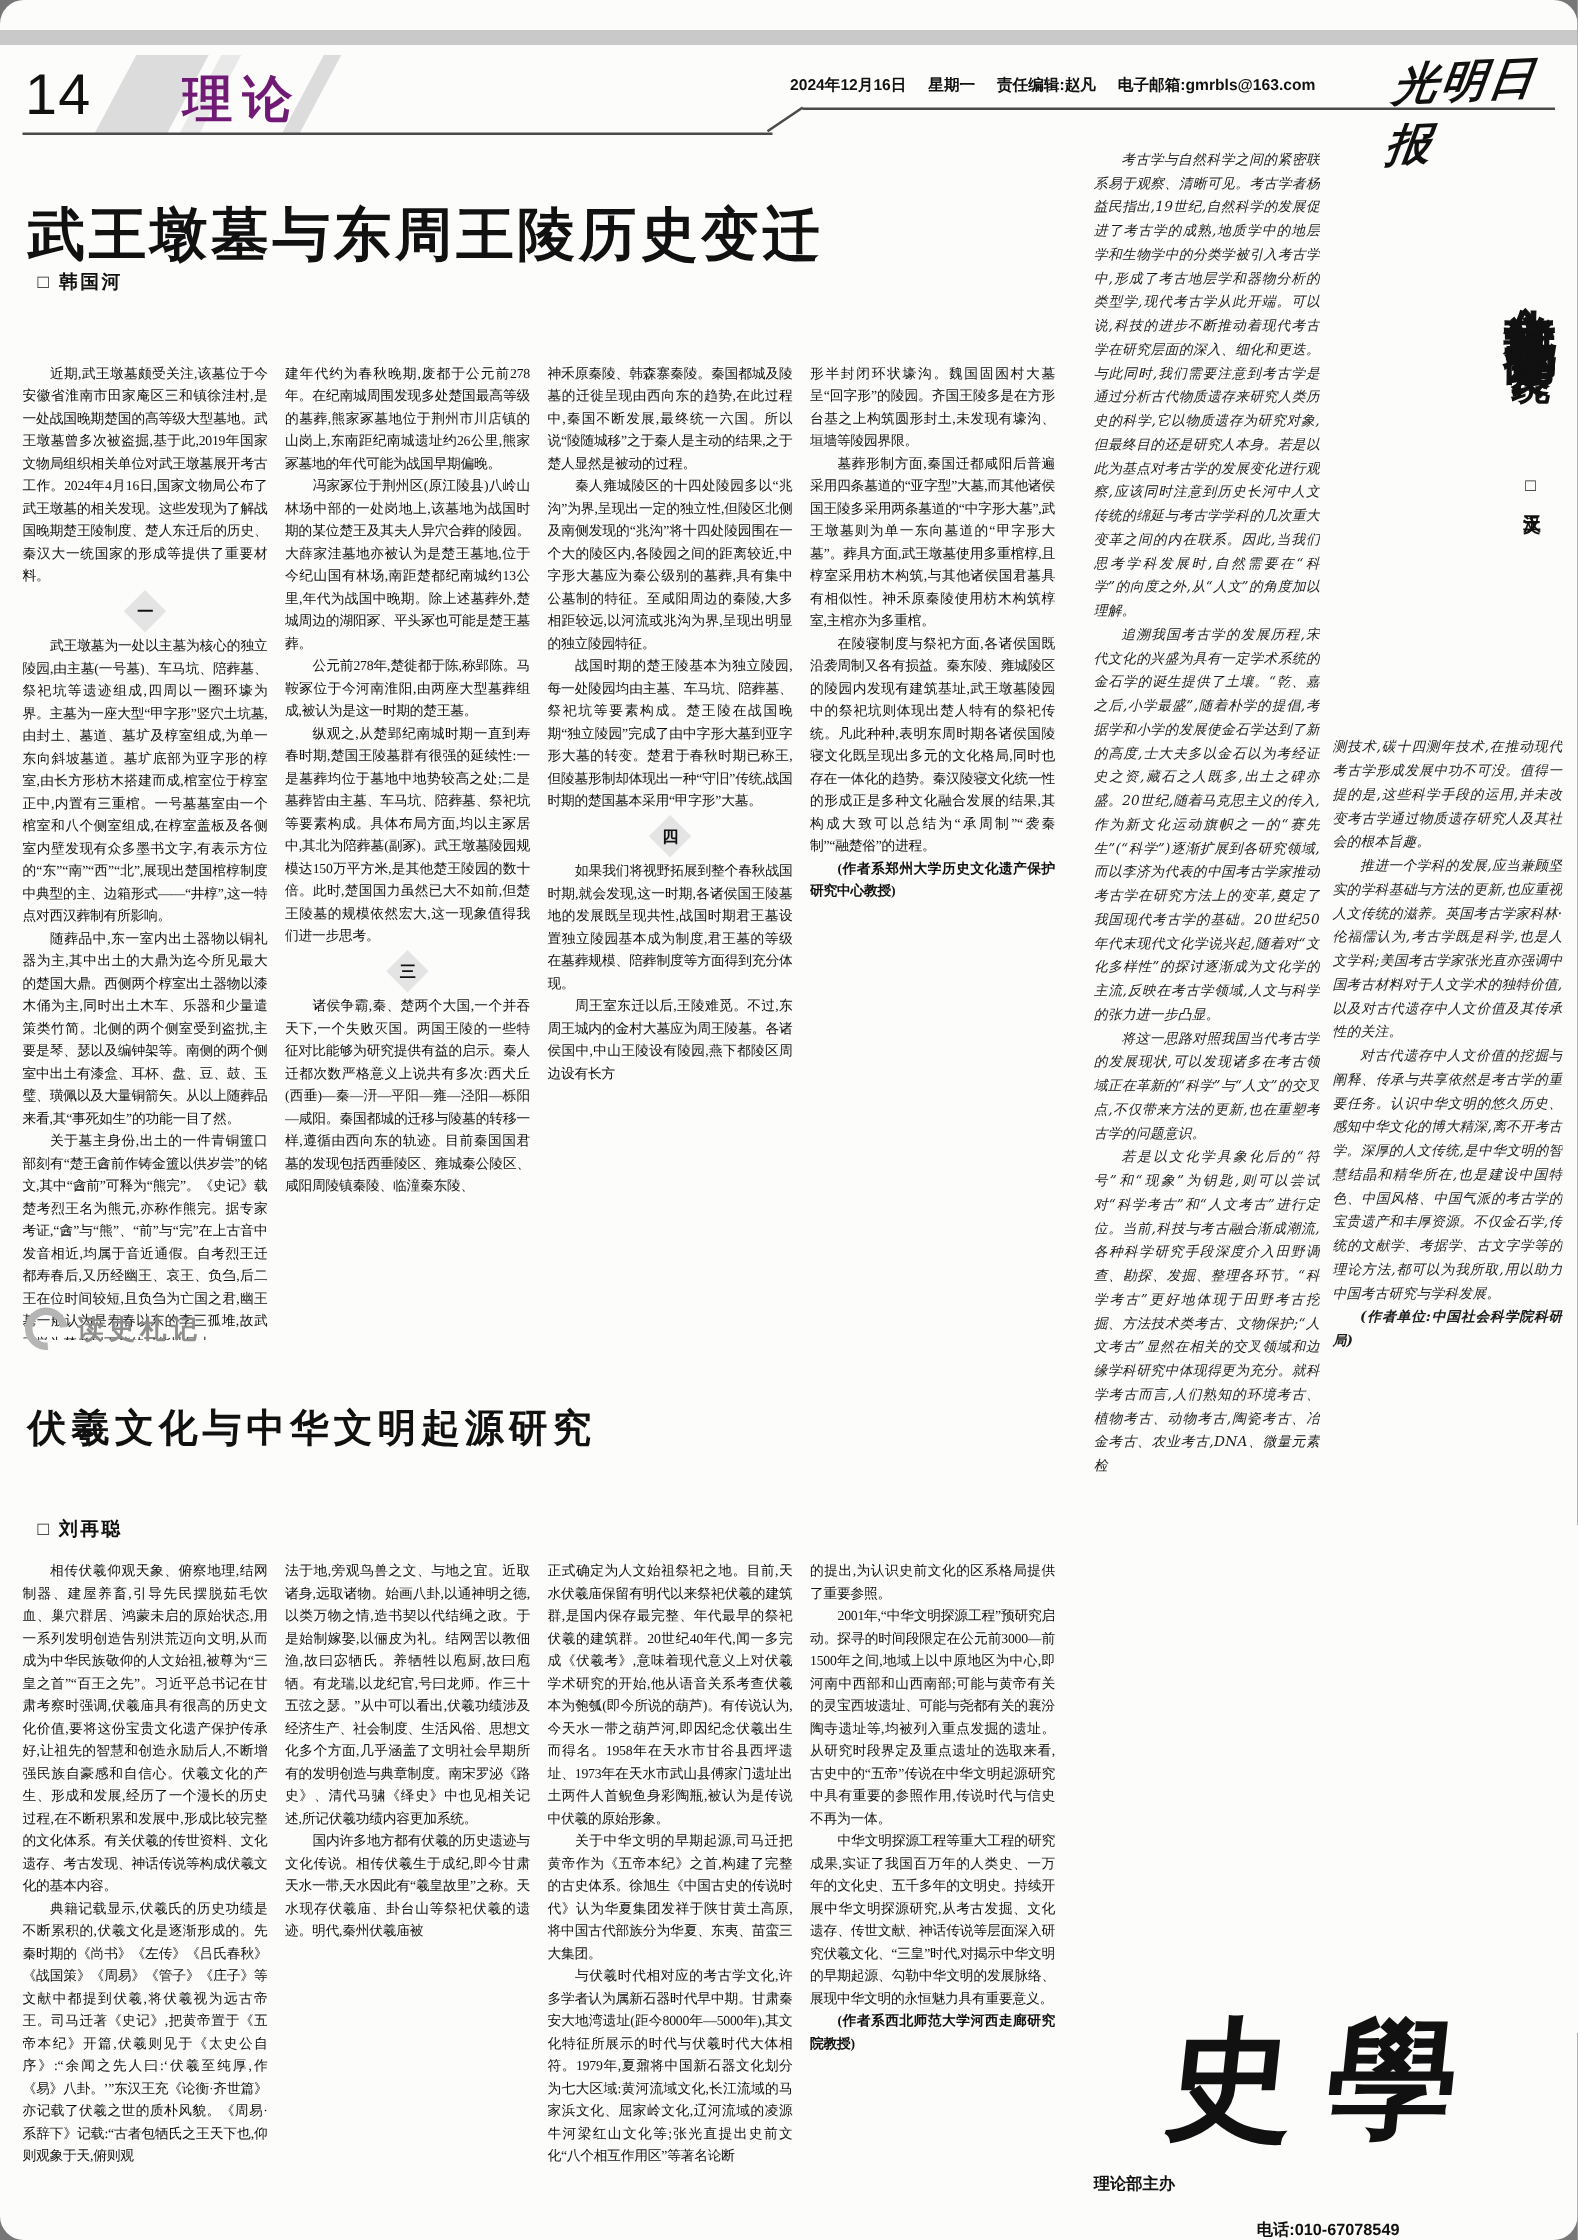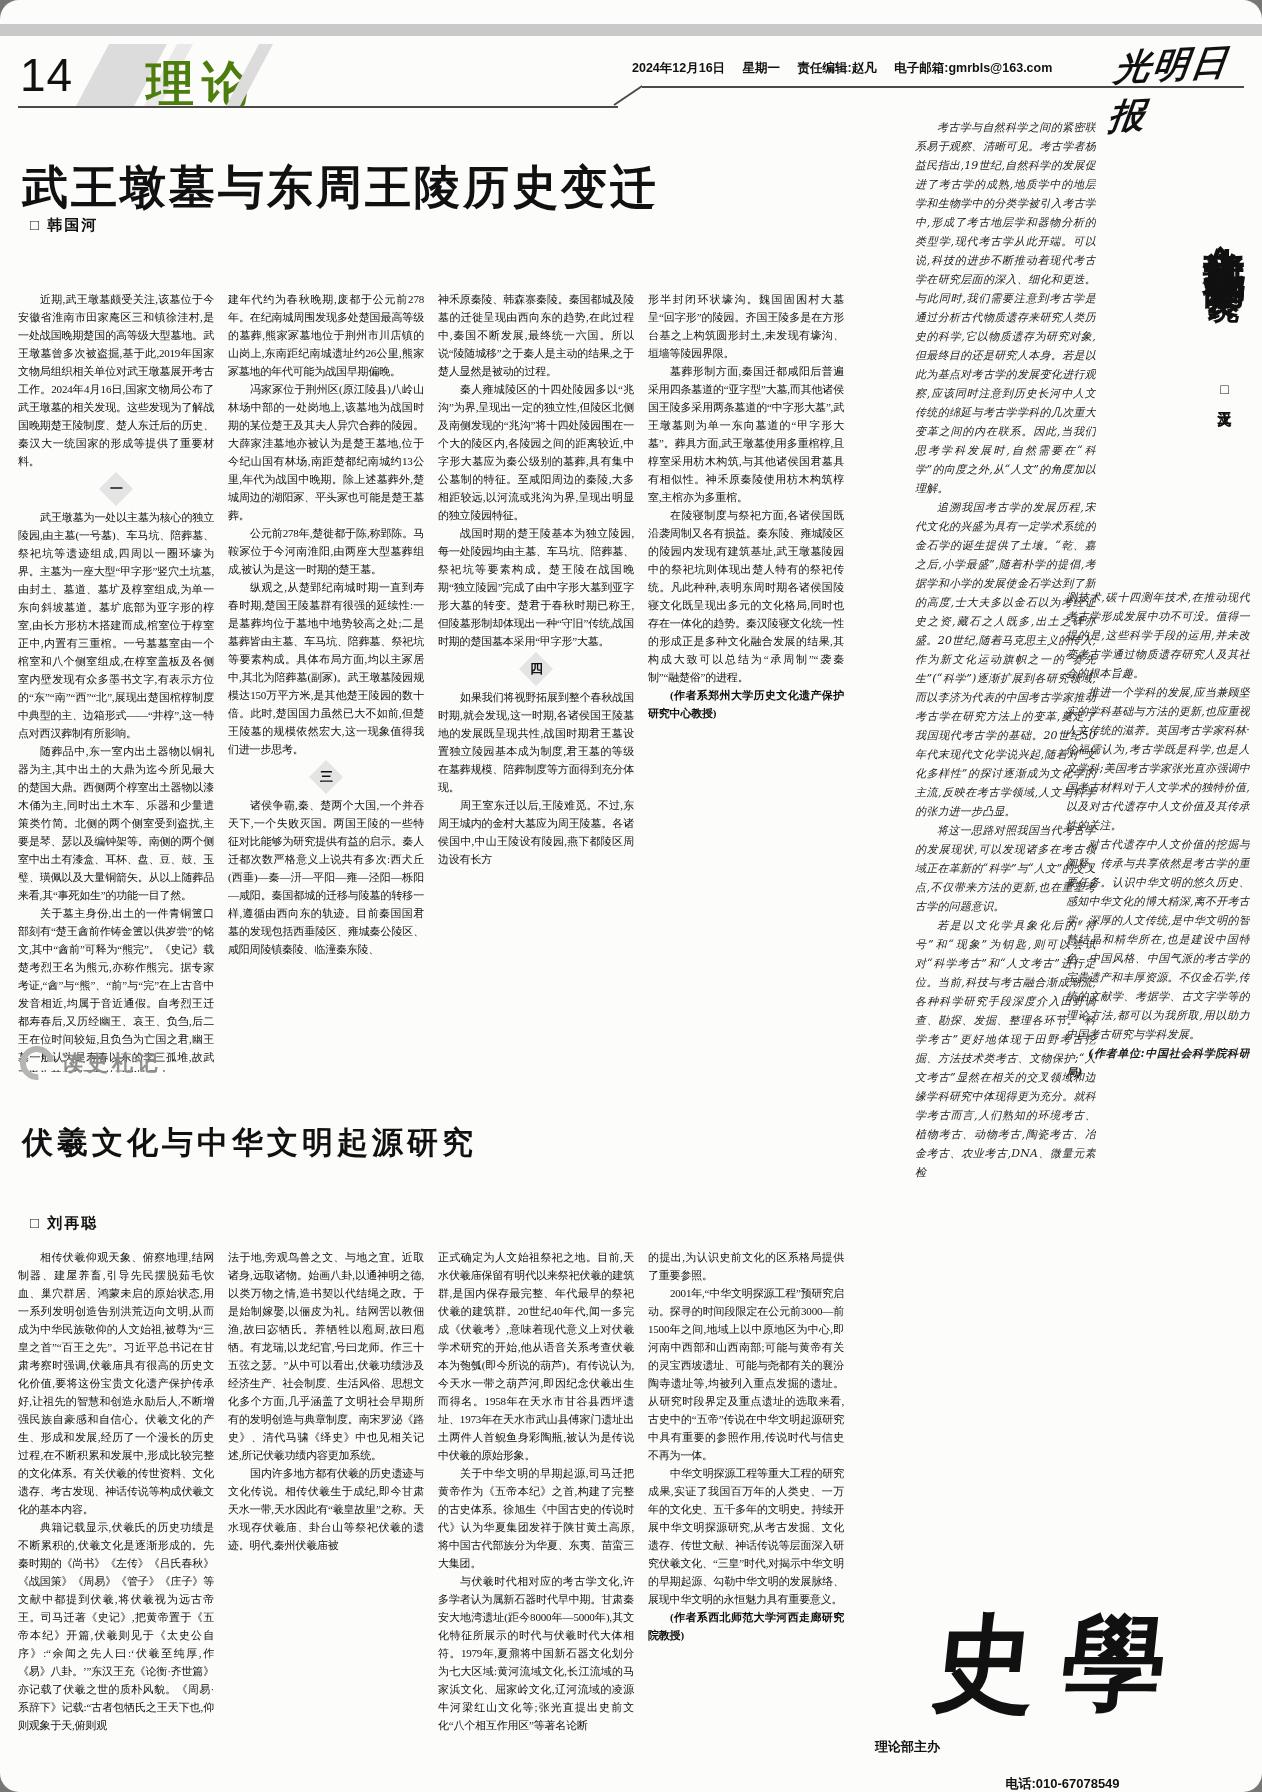--- a/index.html
+++ b/index.html
@@ -6,21 +6,21 @@
   #sheet{position:relative;width:1262px;height:1792px;background:#fcfcfa;margin:0 auto;
          font-family:"Liberation Sans",sans-serif;color:#111;overflow:hidden;border-radius:19px;}
 
   
   .topbar{position:absolute;left:0;top:24px;width:1262px;height:12px;background:#c9c9c9;}
   .pagenum{position:absolute;left:20px;top:48px;font-size:46px;font-weight:400;letter-spacing:1px;}
   .stripe{position:absolute;top:44px;height:64px;transform:skewX(-28deg);}
   .s1{left:92px;width:58px;background:#dcdcdc;}
   .s2{left:160px;width:16px;background:#e9e9e9;}
   .s3{left:242px;width:14px;background:#dcdcdc;}
-  .section-label{position:absolute;left:146px;top:52px;font-size:48px;font-weight:bold;color:#4d7c0f;letter-spacing:8px;font-family:Liberation Serif, serif;}
+  .section-label{position:absolute;left:146px;top:52px;font-size:40px;font-weight:bold;color:#701a75;letter-spacing:8px;font-family:Liberation Serif, serif;}
   .rule{position:absolute;height:2px;background:#4a4a4a;}
   .ruleL{left:18px;top:106px;width:600px;}
   .ruleDiag{left:614px;top:104px;width:34px;transform:rotate(-34deg);transform-origin:left center;}
   .ruleR{left:642px;top:86px;width:602px;}
   .dateline{position:absolute;left:632px;top:60px;width:480px;font-size:12.5px;font-weight:bold;white-space:nowrap;}
   .dateline span{margin-right:14px;}
   .masthead{position:absolute;left:1112px;top:40px;font-size:36px;font-weight:900;
             font-family:"DejaVu Serif",serif;font-style:italic;transform:skewX(-10deg) rotate(-3deg);letter-spacing:2px;}
 
   
@@ -42,21 +42,21 @@
   .kicker{position:absolute;left:20px;top:1046px;display:flex;align-items:center;}
   .gicon{width:22px;height:22px;border:6px solid #b5b5b5;border-radius:50%;border-right-color:transparent;
          transform:rotate(40deg);margin-right:8px;}
   .kicker-text{font-size:21px;font-weight:bold;color:#8f8f8f;letter-spacing:4px;}
   .essay-title{position:absolute;left:22px;top:1096px;font-size:31px;font-weight:900;letter-spacing:4px;
                font-family:"Liberation Sans",sans-serif;}
 
   
   .kai{font-family:"DejaVu Serif",serif;font-style:italic;color:#1c1c1c;}
   .kai .para{letter-spacing:0.2px;}
-  #rcolB{left:915px;top:118px;width:181px;height:1488px;position:absolute;line-height:19px;font-size:11px;text-align:justify;overflow:hidden;}
+  #rcolB{left:875px;top:118px;width:181px;height:1488px;position:absolute;line-height:19px;font-size:11px;text-align:justify;overflow:hidden;}
   #rcolC{left:1066px;top:588px;width:184px;height:1016px;position:absolute;line-height:19px;font-size:11px;text-align:justify;overflow:hidden;}
   .vtitle{position:absolute;left:1062px;top:112px;width:190px;height:468px;writing-mode:vertical-rl;
           padding-top:98px;box-sizing:border-box;}
   .vt1{font-size:42px;font-weight:900;font-family:"DejaVu Serif",serif;letter-spacing:4px;margin-left:10px;}
   .vt2{font-size:31px;font-weight:900;font-family:"DejaVu Serif",serif;letter-spacing:3px;margin-left:8px;}
   .vauthor{font-size:14px;font-weight:bold;padding-top:108px;margin-left:10px;font-family:"Liberation Serif",serif;}
 
   
   .shixue{position:absolute;left:875px;top:1606px;width:375px;text-align:center;font-size:104px;line-height:1.1;
           font-weight:900;font-family:"DejaVu Serif",serif;transform:skewX(-6deg);letter-spacing:26px;}

